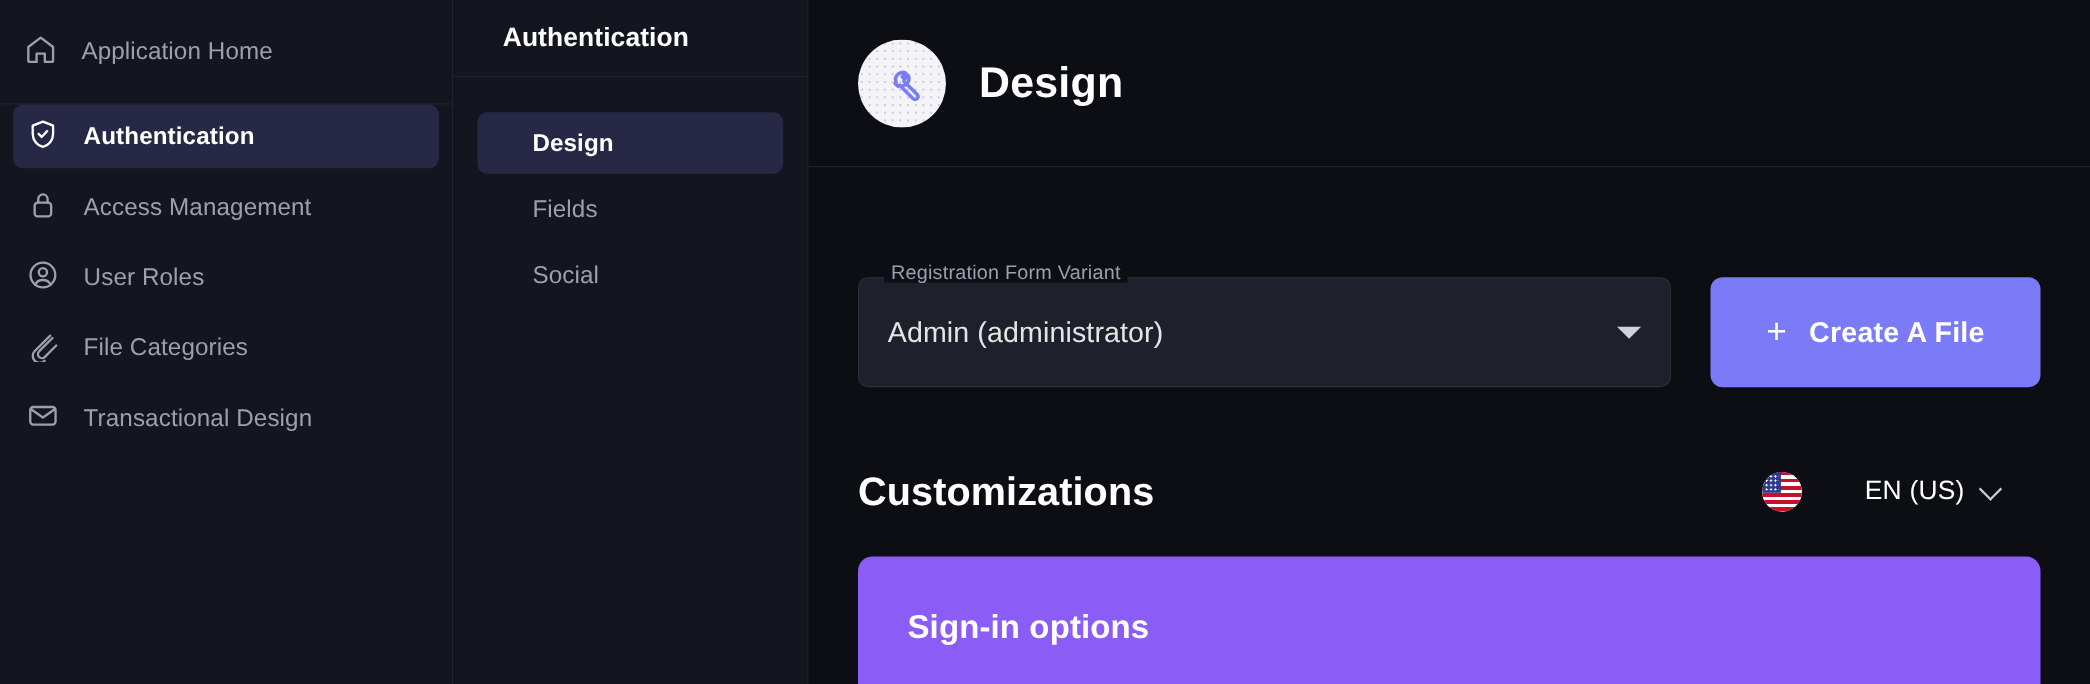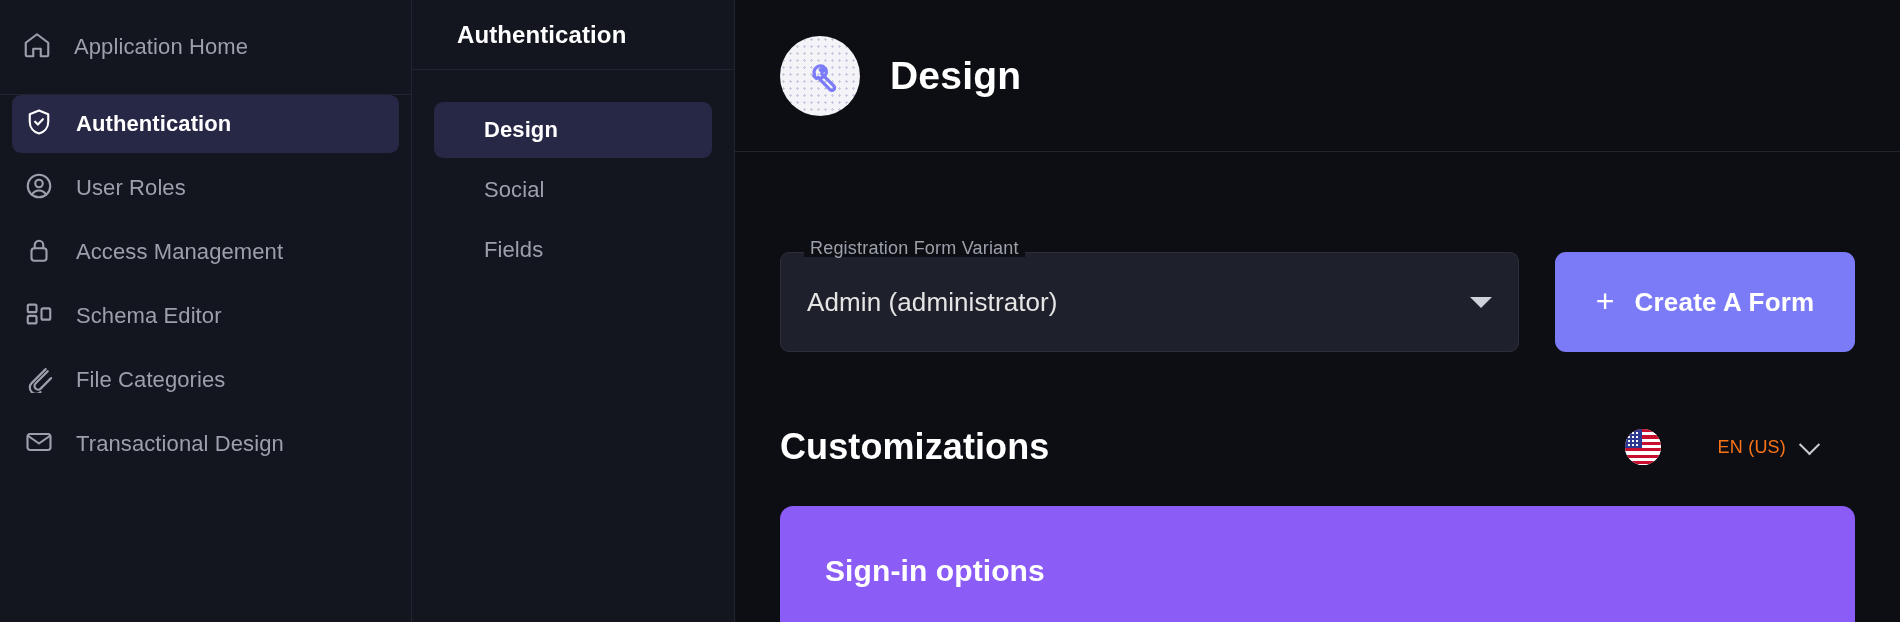--- a/index.html
+++ b/index.html
@@ -289,22 +289,22 @@
     width: 17px; height: 19px;
     background: #2b3a8f;
   }
   .flag .canton::after {
     content: "";
     position: absolute; inset: 2px;
     background-image: radial-gradient(#ffffff .8px, transparent .9px);
     background-size: 4px 4px;
   }
   .lang-label {
-    font-size: 18px;
-    color: #f97316;
+    font-size: 24px;
+    color: #ffffff;
     letter-spacing: .2px;
     margin-left: 41px;
   }
   .chev {
     width: 15px; height: 15px;
     border-right: 2.4px solid #c8ccd3;
     border-bottom: 2.4px solid #c8ccd3;
     transform: rotate(45deg) translate(-2px,-2px);
     flex: 0 0 auto;
   }
@@ -350,48 +350,38 @@
             <path d="M12 2.8 4.6 5.8v6c0 4.6 3.1 8.2 7.4 9.4 4.3-1.2 7.4-4.8 7.4-9.4v-6z"></path>
             <path d="M8.9 11.8l2.2 2.2 4-4.2"></path>
           </svg>
         </span>
         <span class="label">Authentication</span>
       </div>
 
       <div class="nav-item">
         <span>
           <svg width="30" height="30" viewBox="0 0 24 24" fill="none" stroke="#9ba0ab" stroke-width="1.7" stroke-linecap="round" stroke-linejoin="round">
+            <rect x="6" y="10.6" width="12" height="10" rx="2.2"></rect>
+            <path d="M8.6 10.6V8a3.4 3.4 0 0 1 6.8 0v2.6"></path>
+          </svg>
+        </span>
+        <span class="label">Access Management</span>
+      </div>
+
+      <div class="nav-item">
+        <span>
+          <svg width="30" height="30" viewBox="0 0 24 24" fill="none" stroke="#9ba0ab" stroke-width="1.7" stroke-linecap="round" stroke-linejoin="round">
             <circle cx="12" cy="12" r="9"></circle>
             <circle cx="12" cy="10" r="3"></circle>
             <path d="M6.3 19.1a6.4 6.4 0 0 1 11.4 0"></path>
           </svg>
         </span>
         <span class="label">User Roles</span>
       </div>
 
-      <div class="nav-item">
-        <span>
-          <svg width="30" height="30" viewBox="0 0 24 24" fill="none" stroke="#9ba0ab" stroke-width="1.7" stroke-linecap="round" stroke-linejoin="round">
-            <rect x="6" y="10.6" width="12" height="10" rx="2.2"></rect>
-            <path d="M8.6 10.6V8a3.4 3.4 0 0 1 6.8 0v2.6"></path>
-          </svg>
-        </span>
-        <span class="label">Access Management</span>
-      </div>
-
-      <div class="nav-item">
-        <span>
-          <svg width="30" height="30" viewBox="0 0 24 24" fill="none" stroke="#9ba0ab" stroke-width="1.7" stroke-linecap="round" stroke-linejoin="round">
-            <rect x="3" y="4.5" width="7" height="6" rx="1.2"></rect>
-            <rect x="3" y="13.5" width="7" height="6" rx="1.2"></rect>
-            <rect x="14" y="7.5" width="7" height="9" rx="1.2"></rect>
-          </svg>
-        </span>
-        <span class="label">Schema Editor</span>
-      </div>
 
       <div class="nav-item">
         <span>
           <svg width="30" height="30" viewBox="0 0 24 24" fill="none" stroke="#9ba0ab" stroke-width="1.7" stroke-linecap="round" stroke-linejoin="round">
             <path d="M19 6.6 9.2 16.4a2.9 2.9 0 0 0 4.1 4.1l8.4-8.4"></path>
             <path d="M17.3 4.9 6.1 16.1a5 5 0 0 0 7.1 7.1"></path>
           </svg>
         </span>
         <span class="label">File Categories</span>
       </div>
@@ -408,22 +398,22 @@
 
     </nav>
   </aside>
 
   <aside class="subnav">
     <div class="subnav-top">
       <span class="subnav-title">Authentication</span>
     </div>
     <div class="subnav-list">
       <div class="subnav-item active">Design</div>
+      <div class="subnav-item">Fields</div>
       <div class="subnav-item">Social</div>
-      <div class="subnav-item">Fields</div>
     </div>
   </aside>
 
   <main class="main">
 
     <header class="main-header">
       <div class="header-avatar">
         <svg width="40" height="40" viewBox="0 0 24 24" fill="none" stroke="#7b7bf8" stroke-width="1.9" stroke-linecap="round" stroke-linejoin="round">
           <path d="M14.1 6.3a3.9 3.9 0 0 0-5.3 5l-.6.6 1.6 1.6.6-.6a3.9 3.9 0 0 0 5-5.3l-2 2-1.3-1.3z"></path>
           <path d="M10.9 13 18 20.2a1.6 1.6 0 0 0 2.3-2.3L13 10.7"></path>
@@ -439,21 +429,21 @@
         <div class="select-wrap">
           <span class="select-legend">Registration Form Variant</span>
           <div class="select-box">
             <span class="select-value">Admin (administrator)</span>
             <span class="caret-down"></span>
           </div>
         </div>
 
         <button class="create-btn">
           <span class="plus-glyph">+</span>
-          <span>Create A Form</span>
+          <span>Create A File</span>
         </button>
 
       </div>
 
       <div class="cust-row">
         <h2 class="cust-title">Customizations</h2>
         <div class="lang-select">
           <span class="flag">
             <span class="stripes"></span>
             <span class="canton"></span>

